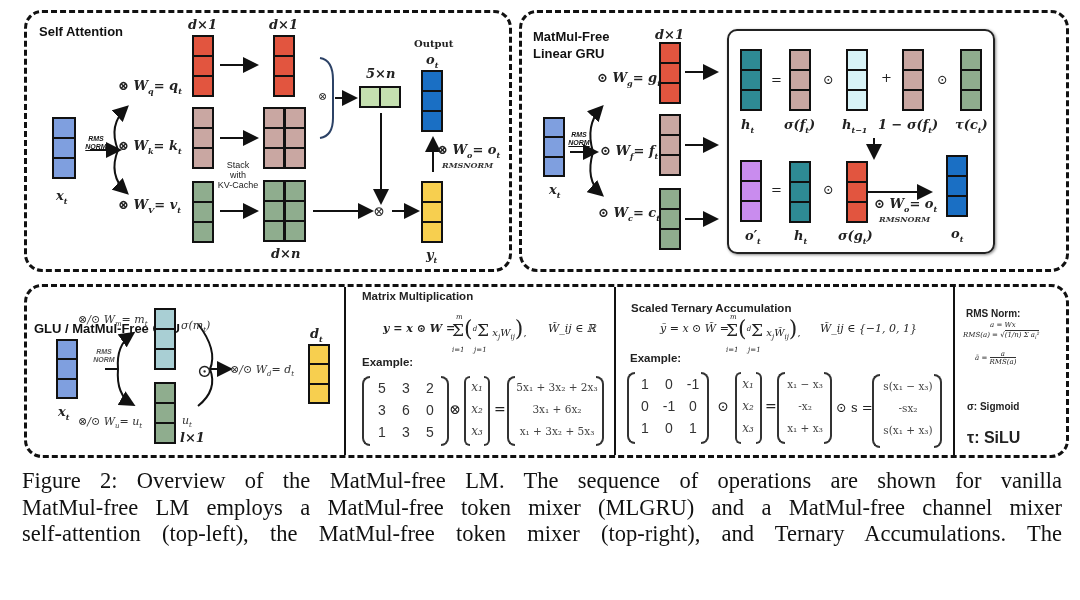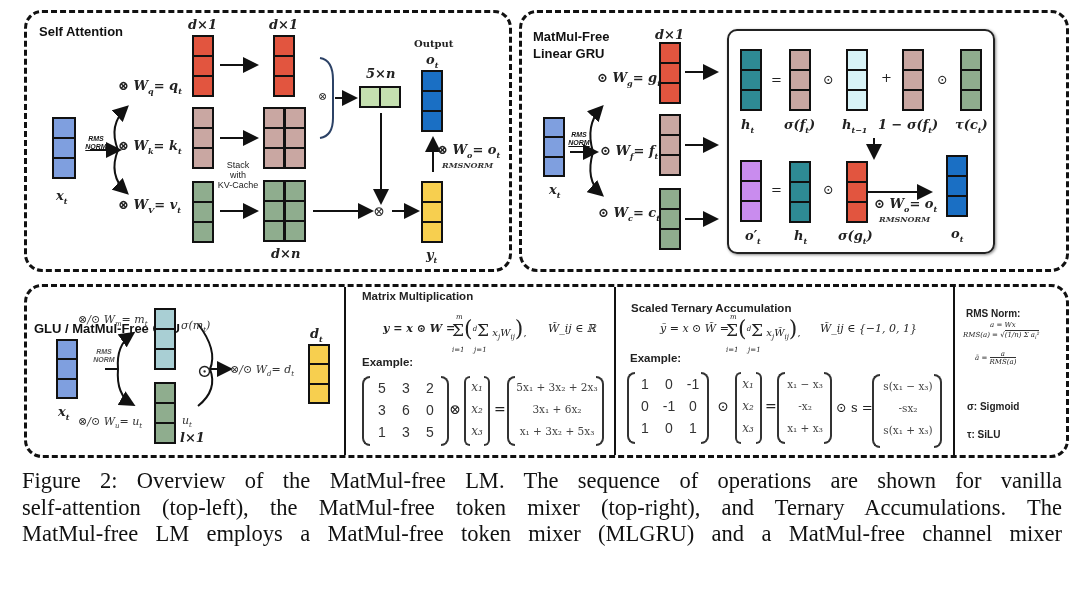--- a/index.html
+++ b/index.html
@@ -400,19 +400,19 @@
 
 <div class="abs sans13" style="left:966px;top:308px;font-size:10px;">RMS Norm:</div>
 <div class="abs eq" style="left:990px;top:321px;font-size:7px;font-style:italic;">a = Wx</div>
 <div class="abs eq" style="left:963px;top:331px;font-size:7px;font-style:italic;line-height:9px;">
   <span>RMS(a) =</span> √<span style="border-top:1px solid #333;">(1/n) Σ a<sub style="font-size:5px">i</sub>²</span>
 </div>
 <div class="abs eq" style="left:975px;top:350px;font-size:7px;font-style:italic;text-align:center;line-height:8px;">
   ā = <span style="display:inline-block;vertical-align:middle;text-align:center;"><span>a</span><br><span style="border-top:1px solid #333;">RMS(a)</span></span>
 </div>
 <div class="abs sans13" style="left:967px;top:401px;font-size:10px;">σ:  Sigmoid</div>
-<div class="abs sans13" style="left:967px;top:429px;font-size:10px;">τ:  SiLU</div>
+<div class="abs sans13" style="left:967px;top:429px;font-size:16px;">τ:  SiLU</div>
 
 <div class="caption">
   <span class="caption-line">Figure 2: Overview of the MatMul-free LM. The sequence of operations are shown for vanilla</span>
+  <span class="caption-line">MatMul-free LM employs a MatMul-free token mixer (MLGRU) and a MatMul-free channel mixer</span>
   <span class="caption-line">self-attention (top-left), the MatMul-free token mixer (top-right), and Ternary Accumulations. The</span>
-  <span class="caption-line">MatMul-free LM employs a MatMul-free token mixer (MLGRU) and a MatMul-free channel mixer</span>
 </div>
 
 </body></html>

